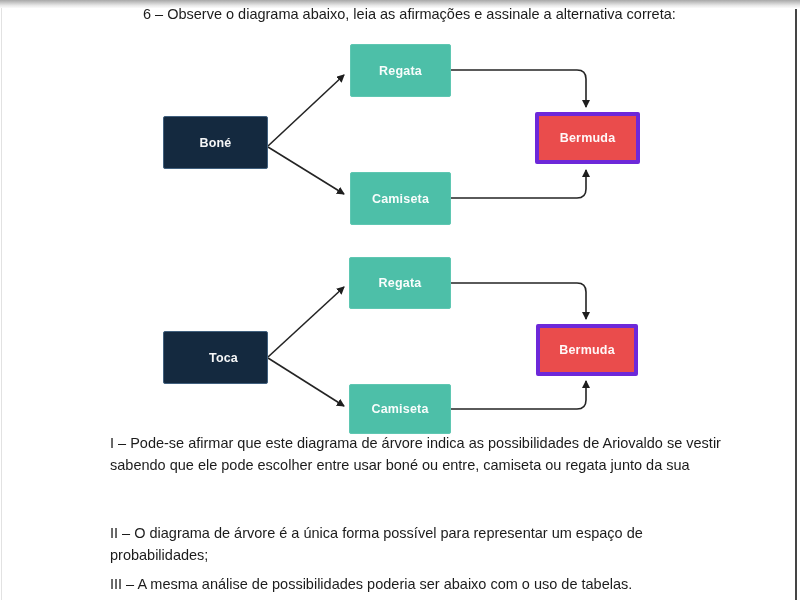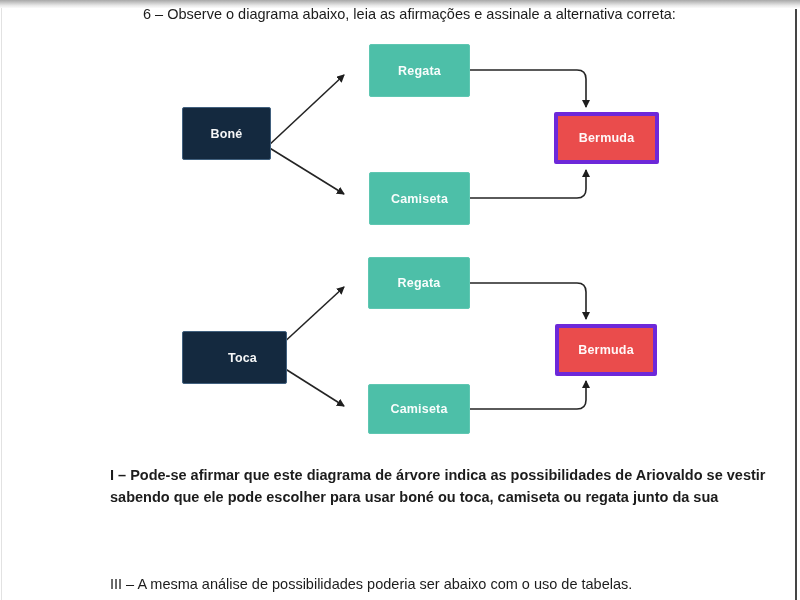--- a/index.html
+++ b/index.html
@@ -47,27 +47,26 @@
   .node {
     position: absolute;
     display: flex;
     align-items: center;
     justify-content: center;
     font-size: 12.5px;
     font-weight: 600;
     letter-spacing: 0.2px;
     color: rgba(255,255,255,0.96);
     border-radius: 2px;
-    margin-left: 19px;
   }
   .node.root   { background: #14293f; border: 1px solid #41607e; }
   .node.option { background: #4dbfa8; border: 1px solid #5fc7b2; }
   .node.result { background: #ea4c4c; border: 4px solid #6d28d9; }
 
-  .node-bone      { left: 163px; top: 107px; width: 89px; height: 53px; }
+  .node-bone      { left: 163px; top: 116px; width: 105px; height: 53px; }
   .node-regata-1  { left: 350px; top:  44px; width: 101px; height: 53px; }
   .node-camiseta-1{ left: 350px; top: 172px; width: 101px; height: 53px; }
   .node-bermuda-1 { left: 535px; top: 112px; width: 105px; height: 52px; }
 
   .node-toca      { left: 163px; top: 331px; width: 105px; height: 53px; padding-left: 16px; }
   .node-regata-2  { left: 349px; top: 257px; width: 102px; height: 52px; }
   .node-camiseta-2{ left: 349px; top: 384px; width: 102px; height: 50px; }
   .node-bermuda-2 { left: 536px; top: 324px; width: 102px; height: 52px; }
 
   .connectors {
@@ -83,21 +82,21 @@
   }
   
   .statement {
     position: absolute;
     left: 110px;
     font-size: 14.5px;
     line-height: 22px;
     color: #1c1c1c;
   }
   .statement .ln { white-space: nowrap; }
-  .statement-i   { top: 464px; font-weight: bold; }
+  .statement-i   { top: 432px; }
   .statement-ii  { top: 522px; }
   .statement-iii { top: 573px; }
 </style>
 </head>
 <body>
 
 <div class="page">
 
   <div class="top-shadow"></div>
   <div class="left-edge"></div>
@@ -146,21 +145,25 @@
   </div>
   <div class="node option node-camiseta-2">
     <span>Camiseta</span>
   </div>
   <div class="node result node-bermuda-2">
     <span>Bermuda</span>
   </div>
 
   <div class="statement statement-i">
     <div class="ln">I – Pode-se afirmar que este diagrama de árvore indica as possibilidades de Ariovaldo se vestir</div>
-    <div class="ln">sabendo que ele pode escolher para usar boné ou toca, camiseta ou regata junto da sua</div>
+    <div class="ln">sabendo que ele pode escolher entre usar boné ou entre, camiseta ou regata junto da sua</div>
   </div>
 
+  <div class="statement statement-ii">
+    <div class="ln">II – O diagrama de árvore é a única forma possível para representar um espaço de</div>
+    <div class="ln">probabilidades;</div>
+  </div>
 
   <div class="statement statement-iii">
     <div class="ln">III – A mesma análise de possibilidades poderia ser abaixo com o uso de tabelas.</div>
   </div>
 
 </div>
 
 </body></html>

